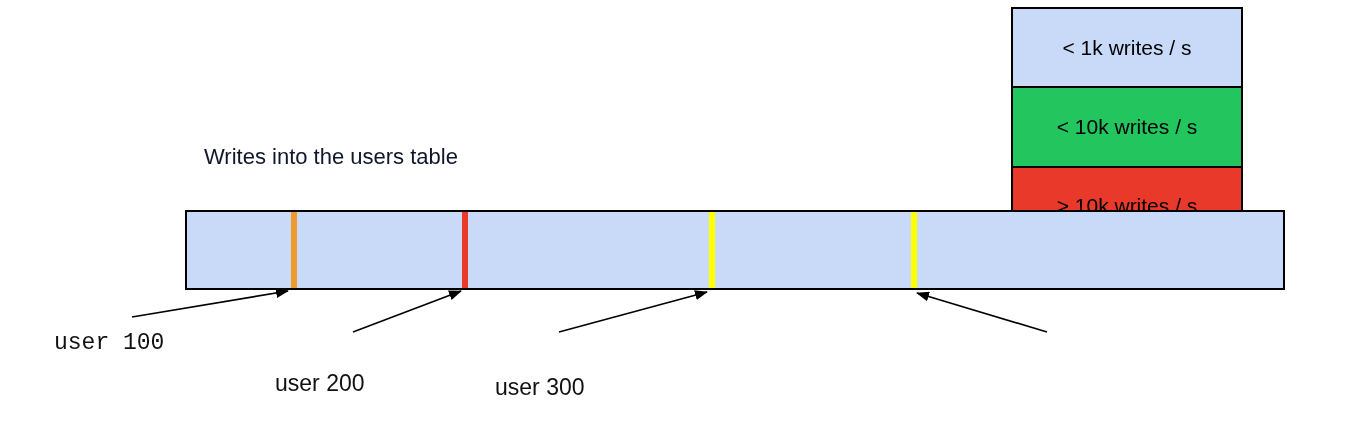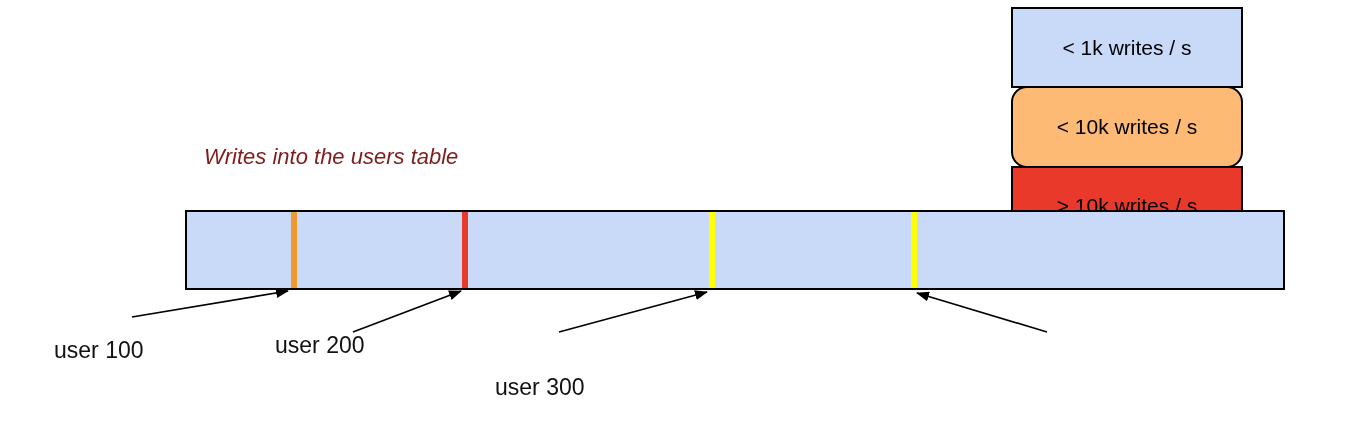--- a/index.html
+++ b/index.html
@@ -13,23 +13,22 @@
     width: 1350px;
     height: 422px;
     background: #ffffff;
     overflow: hidden;
   }
   .diagram-title {
     position: absolute;
     left: 204px;
     top: 144px;
     font-size: 22px;
-    color: #7f1d1d;
+    color: #0f172a;
     white-space: nowrap;
-    font-style: italic;
   }
   
   .legend {
     position: absolute;
     left: 1011px;
     top: 7px;
     width: 232px;
     height: 240px;
     display: flex;
     flex-direction: column;
@@ -67,22 +66,22 @@
   .stripe-2 { left: 275px; }
   .stripe-3 { left: 522px; }
   .stripe-4 { left: 724px; }
   
   .user-label {
     position: absolute;
     font-size: 23px;
     color: #111111;
     white-space: nowrap;
   }
-  .label-1 { left: 54px;  top: 337px; }
-  .label-2 { left: 275px; top: 332px; }
+  .label-1 { left: 54px;  top: 330px; font-family: Liberation Mono, monospace; }
+  .label-2 { left: 275px; top: 370px; }
   .label-3 { left: 495px; top: 350px; margin-top: 24px; }
   .label-4 { left: 968px; top: 347px; }
   
   .arrows {
     position: absolute;
     left: 0;
     top: 0;
     width: 1350px;
     height: 422px;
     pointer-events: none;
@@ -92,21 +91,21 @@
 <body>
 
 <div class="canvas">
 
   <div class="diagram-title">Writes into the users table</div>
 
   <div class="legend">
     <div class="legend-row" style="background-color: rgb(201, 218, 248);">
       <span>&lt; 1k writes / s</span>
     </div>
-    <div class="legend-row" style="background-color: #fdba74; border-radius: 16px;">
+    <div class="legend-row" style="background-color: #22c55e;">
       <span>&lt; 10k writes / s</span>
     </div>
     <div class="legend-row" style="background-color: rgb(232, 57, 42); text-decoration: underline;">
       <span>&gt; 10k writes / s</span>
     </div>
   </div>
 
   <div class="users-bar" style="background-color: rgb(201, 218, 248);">
     <div class="stripe stripe-1" style="background-color: rgb(240, 153, 45);"></div>
     <div class="stripe stripe-2" style="background-color: rgb(232, 57, 42);"></div>

